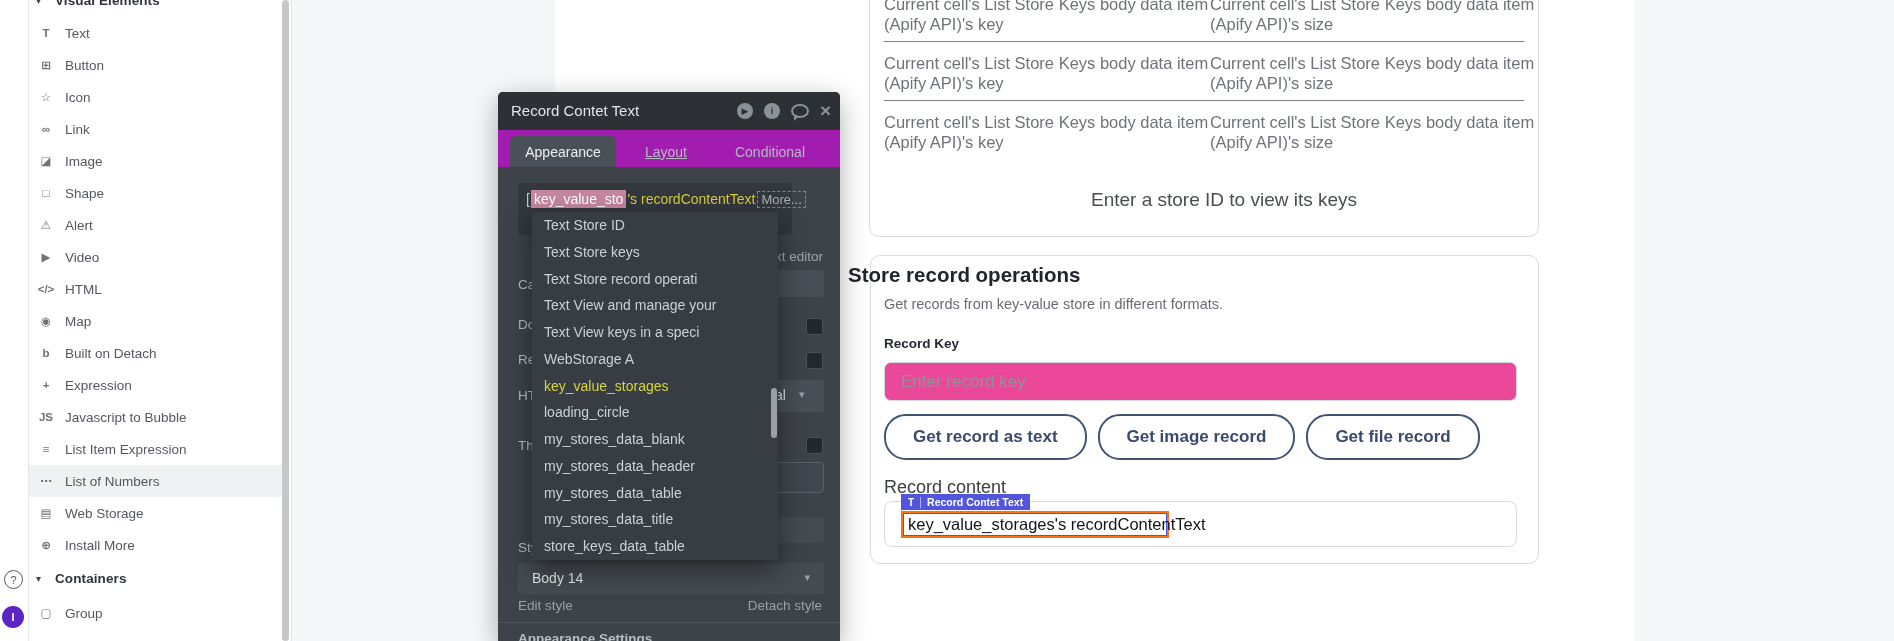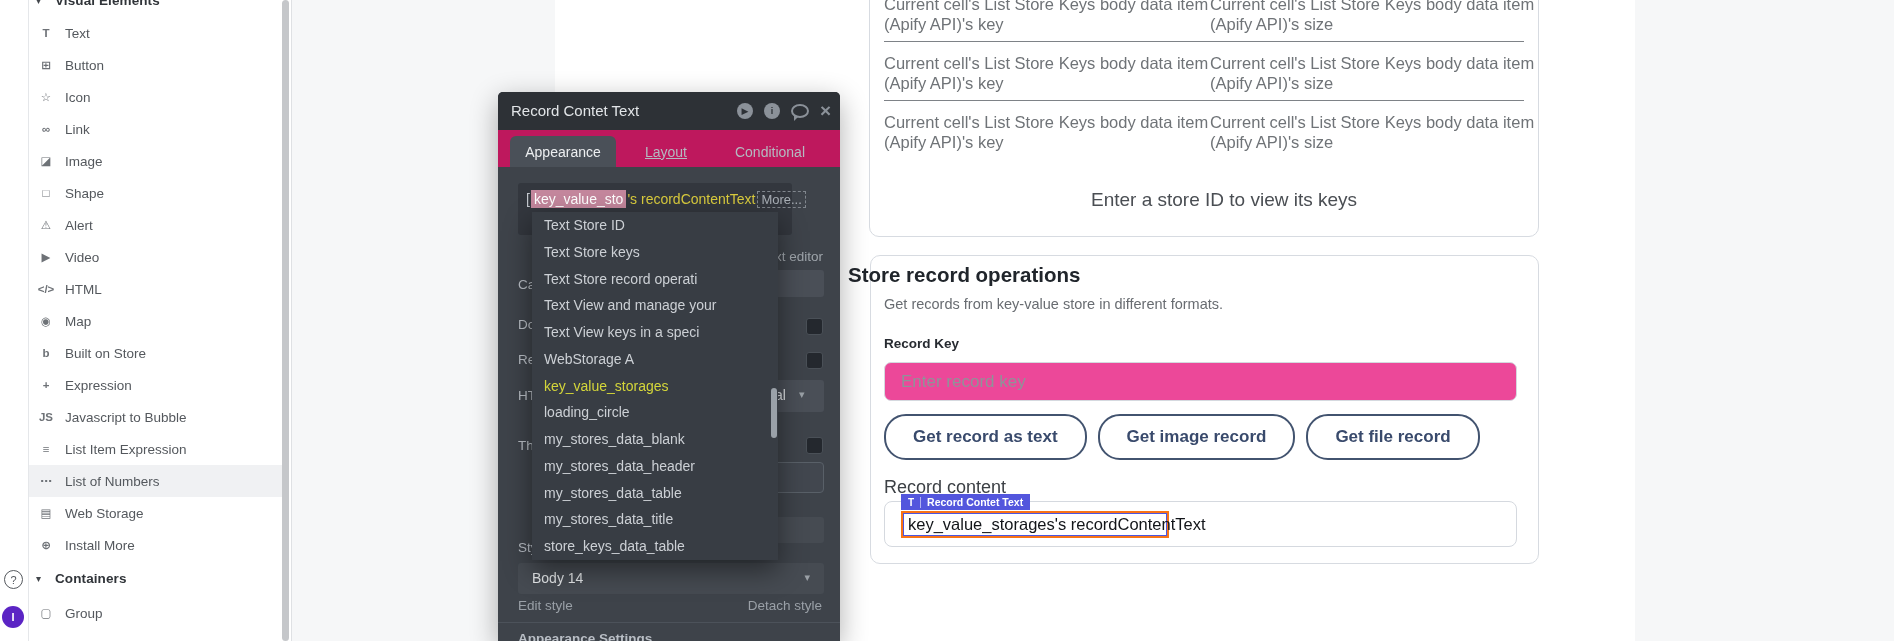--- a/index.html
+++ b/index.html
@@ -65,21 +65,21 @@
   .panel-titlebar{position:absolute;left:0;right:0;top:0;height:38px;background:#2d3136;border-radius:5px 5px 0 0;}
   .panel-title{position:absolute;left:13px;top:10px;font-size:15px;color:#e2e5e8;}
   .panel-icons{position:absolute;right:9px;top:11px;display:flex;gap:11px;align-items:center;height:16px;}
   .picon{cursor:pointer;}
   .picon.circle{width:16px;height:16px;border-radius:50%;background:#8b9199;color:#2d3136;font-size:9px;font-weight:bold;
     display:flex;align-items:center;justify-content:center;}
   .picon.comment{width:14px;height:10px;border:2px solid #8b9199;border-radius:50%;position:relative;}
   .picon.comment::after{content:"";position:absolute;left:1px;bottom:-5px;width:0;height:0;
     border-left:5px solid #8b9199;border-bottom:5px solid transparent;}
   .picon.close{color:#8b9199;font-size:19px;font-weight:bold;line-height:16px;}
-  .tabbar{position:absolute;left:0;right:0;top:38px;height:37px;background:#be185d;}
+  .tabbar{position:absolute;left:0;right:0;top:38px;height:37px;background:#a21caf;}
   .tab{position:absolute;top:6px;height:31px;display:flex;align-items:center;justify-content:center;
     font-size:14px;color:#b4bac1;cursor:pointer;}
   .tab.active{left:12px;width:106px;background:#4a5058;border-radius:6px 6px 0 0;color:#edeff1;}
   .tab.t-layout{left:118px;width:100px;text-decoration:underline;}
   .tab.t-cond{left:218px;width:108px;}
   
   .composer{position:absolute;left:20px;top:91px;width:274px;height:52px;background:#33373e;border-radius:3px;}
   .composer-line{position:absolute;left:8px;top:5px;height:22px;display:flex;align-items:center;font-size:14px;white-space:nowrap;}
   .cursor-ch{color:#c3c8cd;margin-right:1px;}
   .sel-pink{background:#c4879d;color:#fff;padding:1px 3px;}
@@ -215,21 +215,21 @@
           <span class="sb-label">HTML</span>
         </div>
 
         <div class="sb-item">
           <span class="sb-icon">◉</span>
           <span class="sb-label">Map</span>
         </div>
 
         <div class="sb-item">
           <span class="sb-icon">b</span>
-          <span class="sb-label">Built on Store</span>
+          <span class="sb-label">Built on Detach</span>
         </div>
 
         <div class="sb-item">
           <span class="sb-icon">+</span>
           <span class="sb-label">Expression</span>
         </div>
 
         <div class="sb-item">
           <span class="sb-icon">JS</span>
           <span class="sb-label">Javascript to Bubble</span>

